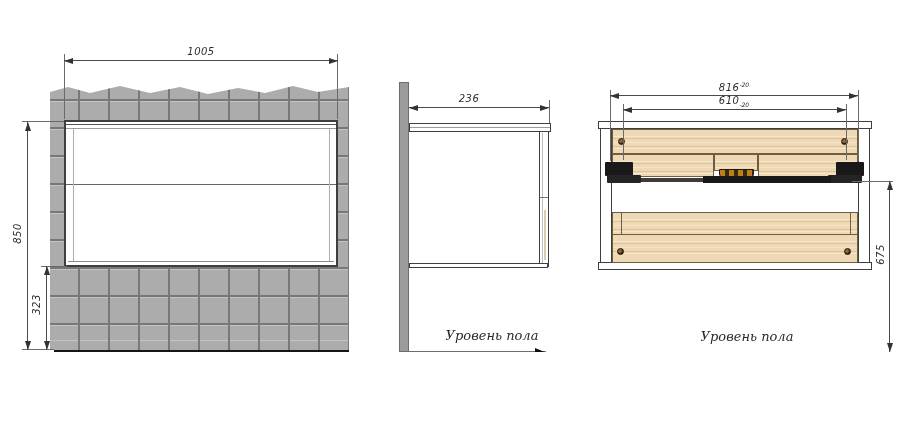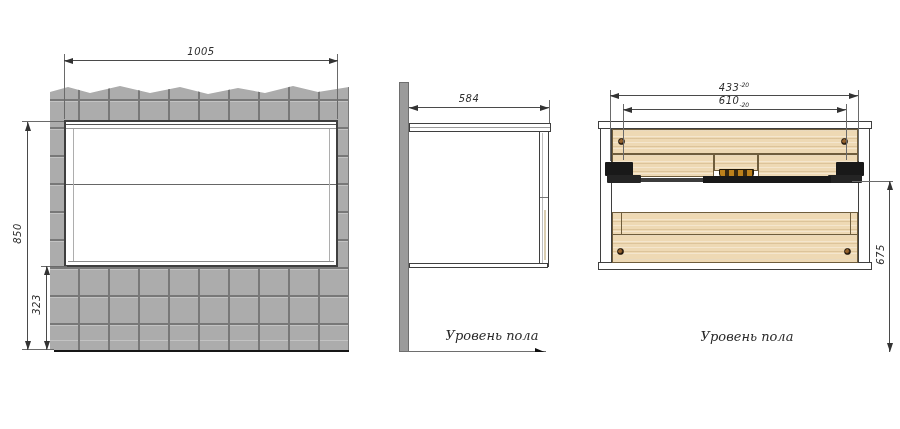--- a/index.html
+++ b/index.html
@@ -101,21 +101,21 @@
     <div class="vline" style="left:542px;top:133px;height:132px;background:#bdbdbd;"></div>
     <div class="abs" style="left:544px;top:210px;width:2px;height:50px;background:#d9cdb0;"></div>
     <div class="hline" style="left:540px;top:197px;width:8px;background:#777;"></div>
 
     <div class="whitepart" style="left:409px;top:263px;width:139px;height:5px;"></div>
 
     <div class="vline ext" style="left:549px;top:100px;height:23px;"></div>
     <div class="hline" style="left:409px;top:107px;width:140px;"></div>
     <div class="ar ar-l" style="left:409px;top:105px;"></div>
     <div class="ar ar-r" style="left:540px;top:105px;"></div>
-    <div class="dimtext" style="left:439px;top:93px;width:60px;">584</div>
+    <div class="dimtext" style="left:439px;top:93px;width:60px;">236</div>
 
     <div class="floorlabel" style="left:437px;top:328px;width:110px;">Уровень пола</div>
   </div>
 
   <div>
 
     <div class="whitepart" style="left:598px;top:121px;width:274px;height:8px;"></div>
     <div class="whitepart" style="left:600px;top:128px;width:12px;height:136px;"></div>
     <div class="whitepart" style="left:858px;top:128px;width:12px;height:136px;"></div>
     <div class="whitepart" style="left:598px;top:262px;width:274px;height:8px;"></div>
@@ -143,21 +143,21 @@
     <div class="wood" style="left:612px;top:234px;width:246px;height:29px;"></div>
     <div class="screw" style="left:617px;top:248px;"></div>
     <div class="screw" style="left:844px;top:248px;"></div>
 
     <div class="vline ext" style="left:610px;top:90px;height:71px;"></div>
     <div class="vline ext" style="left:858px;top:90px;height:71px;"></div>
     <div class="hline" style="left:610px;top:95px;width:248px;"></div>
     <div class="ar ar-l" style="left:610px;top:93px;"></div>
     <div class="ar ar-r" style="left:849px;top:93px;"></div>
     <div class="dimtext" style="left:699px;top:81px;width:70px;">
-      <span>433</span><sup>-20</sup>
+      <span>816</span><sup>-20</sup>
     </div>
 
     <div class="vline ext" style="left:623px;top:104px;height:56px;"></div>
     <div class="vline ext" style="left:846px;top:104px;height:56px;"></div>
     <div class="hline" style="left:623px;top:109px;width:223px;"></div>
     <div class="ar ar-l" style="left:623px;top:107px;"></div>
     <div class="ar ar-r" style="left:837px;top:107px;"></div>
     <div class="dimtext" style="left:699px;top:95px;width:70px;">
       <span>610</span><sub>-20</sub>
     </div>

